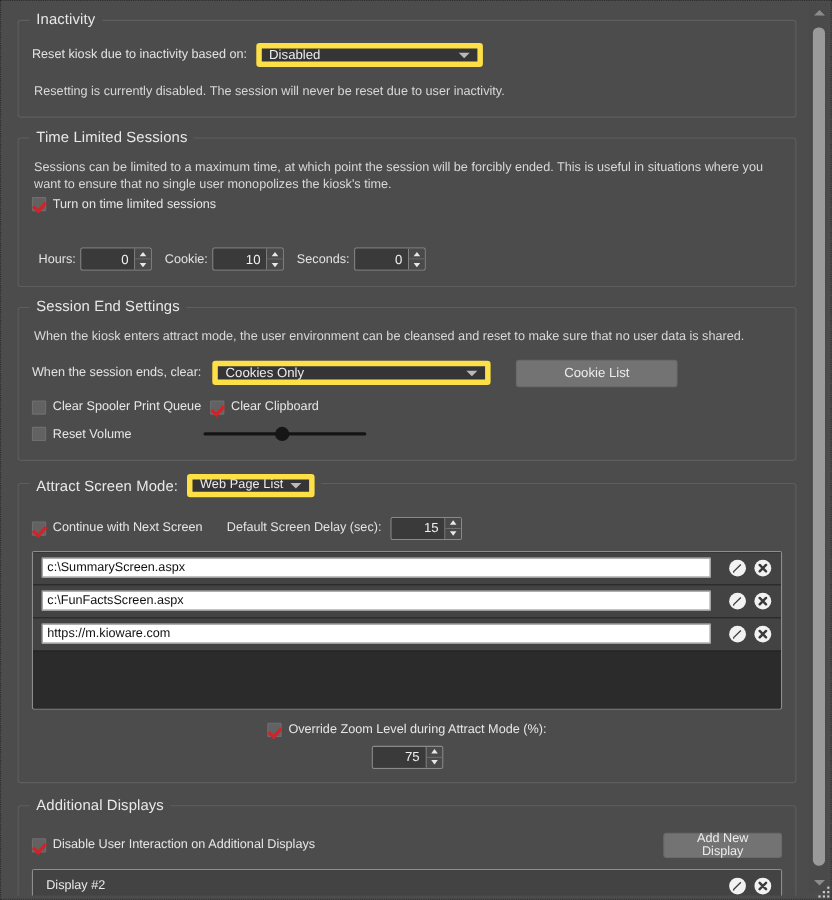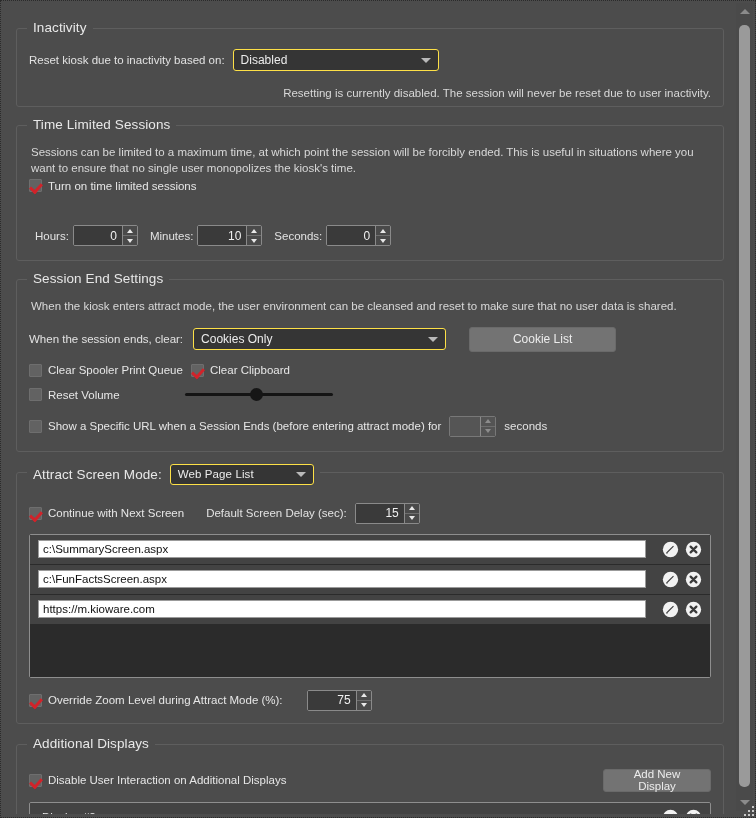--- a/index.html
+++ b/index.html
@@ -79,21 +79,21 @@
     gap: 8px;
   }
 
   .lbl { font-size: 11.5px; color: #e2e2e2; white-space: nowrap; }
 
   
   .combo {
     position: relative;
     height: 22px;
     background: #353535;
-    border: 1px solid #fde047;
+    border: 5px solid #fde047;
     border-radius: 3px;
     display: flex;
     align-items: center;
     padding: 0 22px 0 7px;
     color: #ececec;
     font-size: 12px;
     cursor: default;
   }
   .combo .arrow {
     position: absolute;
@@ -316,21 +316,21 @@
   }
 </style>
 </head>
 <body>
 
 <div id="root">
 
   <div id="scroll-area">
     <div id="content">
 
-      <div class="group" style="margin-top:26px; padding-top:16px; padding-bottom:4px;text-align:right;">
+      <div class="group" style="margin-top:16px; padding-top:16px; padding-bottom:14px;">
         <div class="legend">
           <span>Inactivity</span>
         </div>
         <div class="row" style="margin-top:4px;">
           <span class="lbl">Reset kiosk due to inactivity based on:</span>
           <div class="combo" style="width:206px;">
             <span>Disabled</span>
             <span class="arrow"></span>
           </div>
         </div>
@@ -356,21 +356,21 @@
             <span class="val">0</span>
             <span class="btns">
               <div>
                   <i class="up"></i>
                 </div>
               <div>
                   <i class="dn"></i>
                 </div>
             </span>
           </span>
-          <span class="lbl" style="margin-left:8px;">Minutes:</span>
+          <span class="lbl" style="margin-left:8px;">Cookie:</span>
           <span class="spin">
             <span class="val">10</span>
             <span class="btns">
               <div>
                   <i class="up"></i>
                 </div>
               <div>
                   <i class="dn"></i>
                 </div>
             </span>
@@ -420,44 +420,26 @@
           <span class="cb" style="width:140px;">
             <span class="box"></span>
             <span class="txt">Reset Volume</span>
           </span>
           <span class="slider">
             <span class="track"></span>
             <span class="knob" style="left: 48%;"></span>
           </span>
         </div>
 
-        <div class="row" style="margin-top:12px; gap:8px;">
-          <span class="cb">
-            <span class="box"></span>
-            <span class="txt">Show a Specific URL when a Session Ends (before entering attract mode) for</span>
-          </span>
-          <span class="spin disabled">
-            <span class="val" style="width:30px;"></span>
-            <span class="btns">
-              <div>
-                  <i class="up"></i>
-                </div>
-              <div>
-                  <i class="dn"></i>
-                </div>
-            </span>
-          </span>
-          <span class="lbl">seconds</span>
-        </div>
       </div>
 
       <div class="group" style="margin-top:20px; padding-top:16px; padding-bottom:12px;">
         <div class="legend">
           <span style="font-size:13.5px;">Attract Screen Mode:</span>
-          <span class="combo small" style="width:144px;">
+          <span class="combo small" style="width:116px;">
             <span>Web Page List</span>
             <span class="arrow"></span>
           </span>
         </div>
 
         <div class="row" style="margin-top:14px; gap:0;">
           <span class="cb checked" style="margin-right:22px;">
             <span class="box"></span>
             <span class="txt">Continue with Next Screen</span>
           </span>
@@ -508,21 +490,21 @@
               <path d="M5 15 L5.4 13.2 L6.8 14.6 Z" fill="#3a3a3a"></path>
             </svg>
             <svg class="icn" viewBox="0 0 20 20">
               <circle cx="10" cy="10" r="9" fill="#f2f2f2"></circle>
               <path d="M6.6 6.6 L13.4 13.4 M13.4 6.6 L6.6 13.4" stroke="#3a3a3a" stroke-width="2.6" stroke-linecap="round"></path>
             </svg>
           </div>
           <div class="filler"></div>
         </div>
 
-        <div class="row" style="margin-top:12px; gap:24px;">
+        <div class="row" style="margin-top:12px; gap:8px;flex-direction:column;">
           <span class="cb checked">
             <span class="box"></span>
             <span class="txt">Override Zoom Level during Attract Mode (%):</span>
           </span>
           <span class="spin">
             <span class="val">75</span>
             <span class="btns">
               <div>
                   <i class="up"></i>
                 </div>

